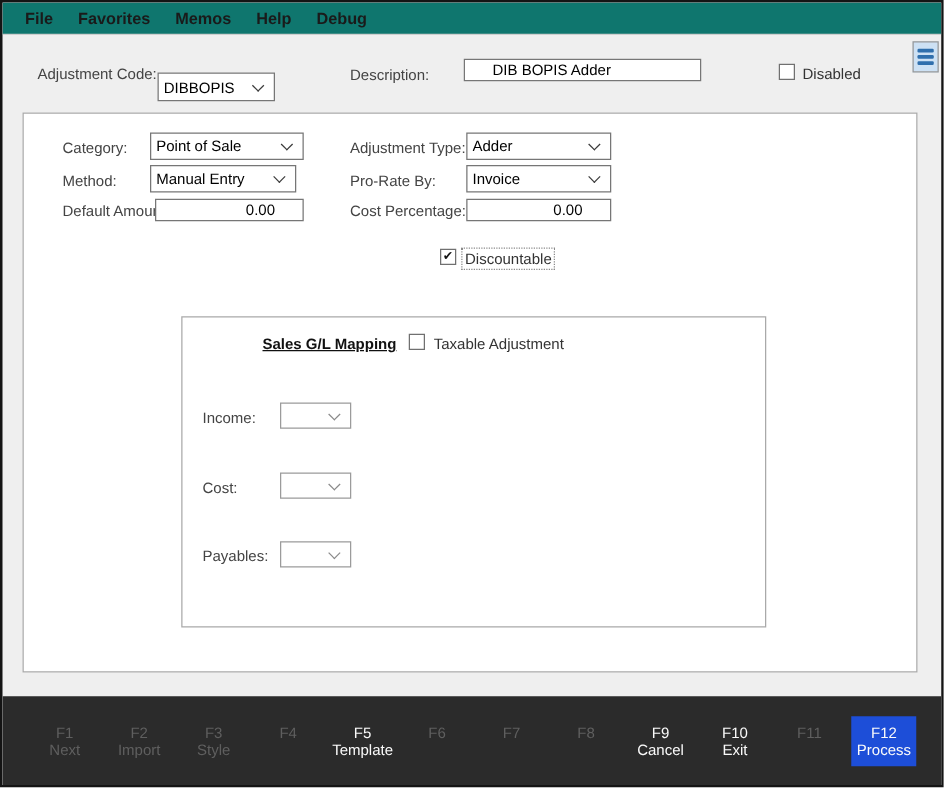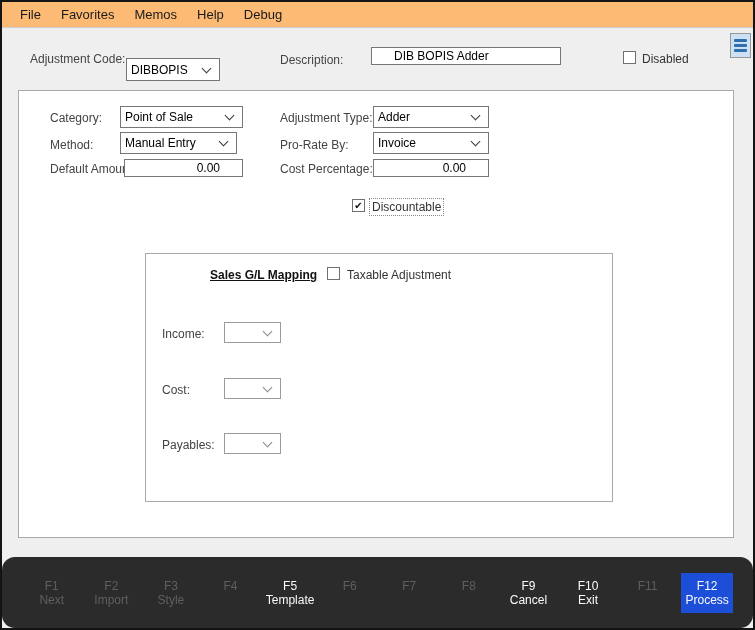--- a/index.html
+++ b/index.html
@@ -10,24 +10,25 @@
     position: relative;
     width: 755px; height: 630px;
     background: #efefef;
     border: 2px solid #141414;
     overflow: hidden;
   }
 
   
   .menubar {
     position: absolute; left: 0; top: 0; right: 0; height: 26px;
-    background: #fdba74;
+    background: #0f766e;
     border-bottom: 1px solid #cfcfcf;
     display: flex; align-items: center;
     padding-left: 8px;
+    font-weight: bold;
   }
   .menu-item {
     font-size: 13px; color: #1a1a1a;
     padding: 0 10px;
     cursor: default;
   }
 
   
   .lbl { position: absolute; font-size: 12px; color: #444; white-space: nowrap; }
 
@@ -197,21 +198,21 @@
     <span class="combo-text"></span>
     <span class="chev"></span>
   </div>
 
   <span class="lbl" style="left:160px; top:436px;">Payables:</span>
   <div class="combo gray" style="left:222px; top:431px; width:57px; height:21px;">
     <span class="combo-text"></span>
     <span class="chev"></span>
   </div>
 
-  <div class="fkey-bar" id="fkeys" style="background: rgb(43, 43, 43); border-radius: 13px;">
+  <div class="fkey-bar" id="fkeys" style="background: rgb(43, 43, 43);">
       <div class="fkey"><div class="fkey-inner"><div class="fkey-key">F1</div><div class="fkey-label">Next</div></div></div>
       <div class="fkey"><div class="fkey-inner"><div class="fkey-key">F2</div><div class="fkey-label">Import</div></div></div>
       <div class="fkey"><div class="fkey-inner"><div class="fkey-key">F3</div><div class="fkey-label">Style</div></div></div>
       <div class="fkey"><div class="fkey-inner"><div class="fkey-key">F4</div><div class="fkey-label"></div></div></div>
       <div class="fkey on"><div class="fkey-inner"><div class="fkey-key">F5</div><div class="fkey-label">Template</div></div></div>
       <div class="fkey"><div class="fkey-inner"><div class="fkey-key">F6</div><div class="fkey-label"></div></div></div>
       <div class="fkey"><div class="fkey-inner"><div class="fkey-key">F7</div><div class="fkey-label"></div></div></div>
       <div class="fkey"><div class="fkey-inner"><div class="fkey-key">F8</div><div class="fkey-label"></div></div></div>
       <div class="fkey on"><div class="fkey-inner"><div class="fkey-key">F9</div><div class="fkey-label">Cancel</div></div></div>
       <div class="fkey on"><div class="fkey-inner"><div class="fkey-key">F10</div><div class="fkey-label">Exit</div></div></div>

